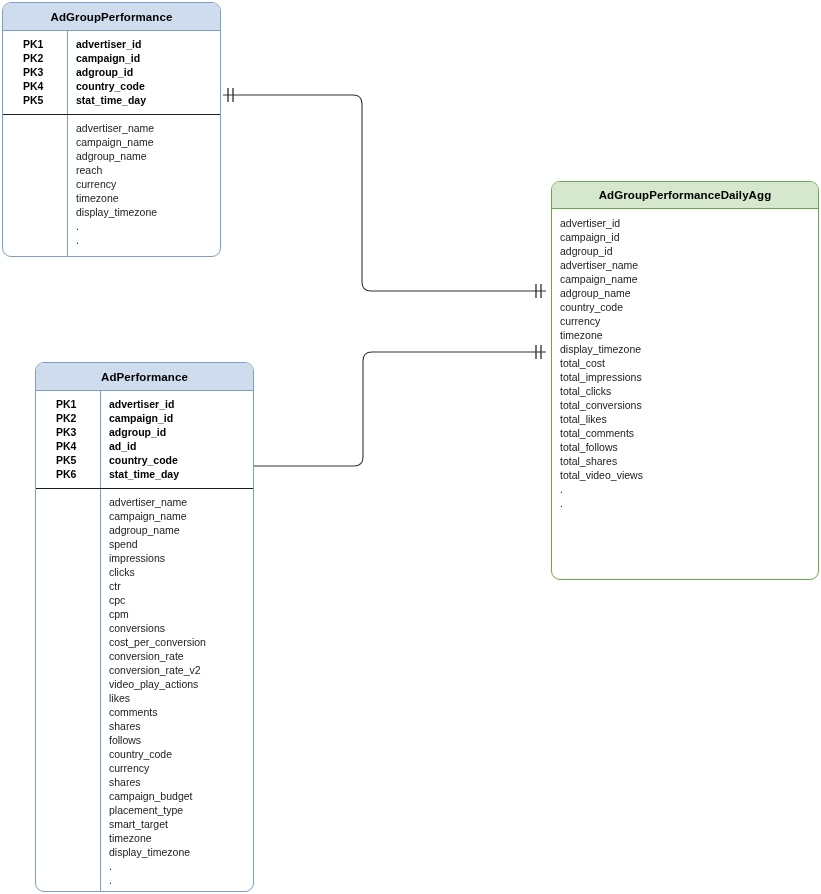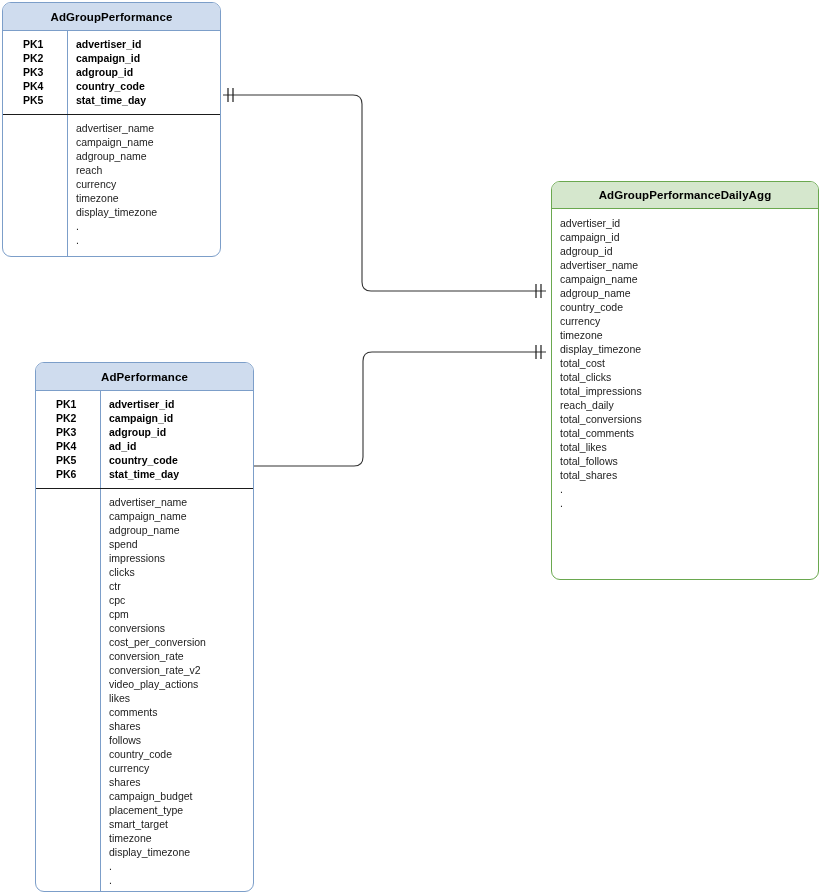--- a/index.html
+++ b/index.html
@@ -282,26 +282,26 @@
         <div class="row">campaign_id</div>
         <div class="row">adgroup_id</div>
         <div class="row">advertiser_name</div>
         <div class="row">campaign_name</div>
         <div class="row">adgroup_name</div>
         <div class="row">country_code</div>
         <div class="row">currency</div>
         <div class="row">timezone</div>
         <div class="row">display_timezone</div>
         <div class="row">total_cost</div>
+        <div class="row">total_impressions</div>
         <div class="row">total_clicks</div>
-        <div class="row">total_impressions</div>
-        <div class="row">reach_daily</div>
         <div class="row">total_conversions</div>
+        <div class="row">total_likes</div>
         <div class="row">total_comments</div>
-        <div class="row">total_likes</div>
         <div class="row">total_follows</div>
         <div class="row">total_shares</div>
+        <div class="row">total_video_views</div>
         <div class="row dot">.</div>
         <div class="row dot">.</div>
       </div>
   </div>
 
 </div>
 
 </body></html>

